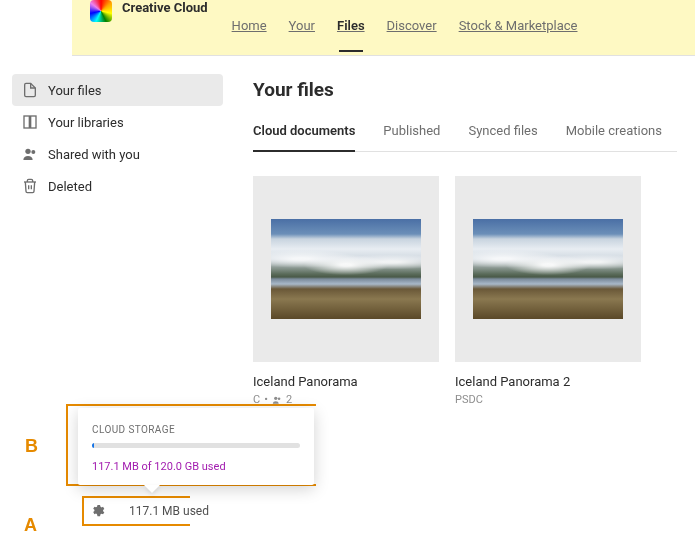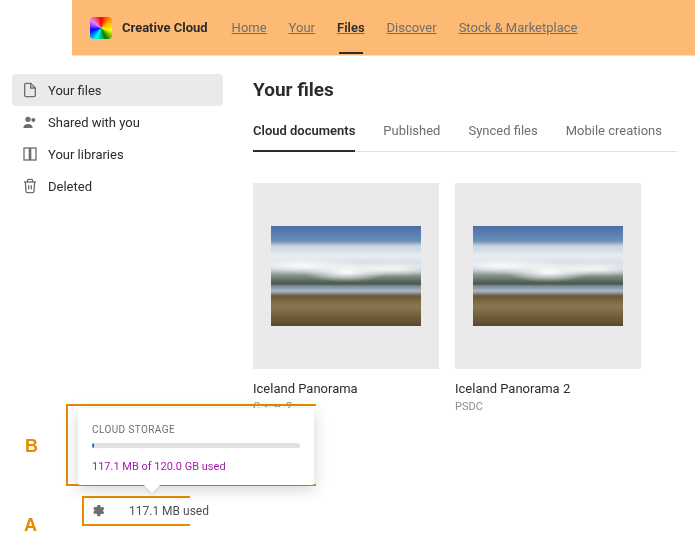--- a/index.html
+++ b/index.html
@@ -7,24 +7,24 @@
     font-family: -apple-system, BlinkMacSystemFont, "Segoe UI", Roboto, Arial, sans-serif;
     background: #fff;
     width: 695px;
     height: 538px;
     overflow: hidden;
     color: #2c2c2c;
   }
   .topbar {
     height: 56px;
     display: flex;
-    align-items: center;
+    align-items: flex-start;
     padding: 0 18px;
     border-bottom: 1px solid #e1e1e1;
-    background: #fdba74;
+    background: #fef9c3;
     position: relative;
     margin-left: 72px;
   }
   .logo {
     width: 22px; height: 22px;
     border-radius: 4px;
     background: conic-gradient(red, orange, yellow, green, cyan, blue, violet, red);
     margin-right: 10px;
   }
   .brand {
@@ -75,21 +75,21 @@
   .tabs {
     display: flex; gap: 28px;
     border-bottom: 1px solid #e1e1e1;
     font-size: 13px; color: #6e6e6e;
     margin-bottom: 24px;
   }
   .tab { padding-bottom: 12px; cursor: pointer; }
   .tab.active { color: #2c2c2c; font-weight: 600; border-bottom: 2px solid #2c2c2c; margin-bottom: -1px; }
   
   .cards { display: flex; gap: 16px; }
-  .card { width: 186px; margin-top: 7px; }
+  .card { width: 186px; }
   .thumb {
     width: 186px; height: 186px;
     background: #eaeaea;
     display: flex; align-items: center; justify-content: center;
     cursor: pointer;
   }
   .photo {
     width: 150px; height: 100px;
     background: linear-gradient(to bottom,
       #4a6fa5 0%, #6b8fb8 15%,
@@ -177,33 +177,33 @@
 <div class="content">
   <div class="sidebar">
     <div class="side-item active">
       <svg class="side-icon" viewBox="0 0 24 24" fill="none" stroke="currentColor" stroke-width="2">
           <path d="M13 2H6a2 2 0 0 0-2 2v16a2 2 0 0 0 2 2h12a2 2 0 0 0 2-2V9z"></path>
           <polyline points="13 2 13 9 20 9"></polyline>
         </svg>
       <span>Your files</span>
     </div>
     <div class="side-item">
+      <svg class="side-icon" viewBox="0 0 24 24" fill="none" stroke="currentColor" stroke-width="2">
+          <rect x="3" y="3" width="8" height="18"></rect>
+          <rect x="13" y="3" width="8" height="18"></rect>
+        </svg>
+      <span>Your libraries</span>
+    </div>
+    <div class="side-item">
       <svg class="side-icon" viewBox="0 0 24 24" fill="currentColor">
           <circle cx="9" cy="8" r="4"></circle>
           <path d="M2 21c0-4 3-6 7-6s7 2 7 6"></path>
           <circle cx="17" cy="9" r="3"></circle>
         </svg>
       <span>Shared with you</span>
-    </div>
-    <div class="side-item">
-      <svg class="side-icon" viewBox="0 0 24 24" fill="none" stroke="currentColor" stroke-width="2">
-          <rect x="3" y="3" width="8" height="18"></rect>
-          <rect x="13" y="3" width="8" height="18"></rect>
-        </svg>
-      <span>Your libraries</span>
     </div>
     <div class="side-item">
       <svg class="side-icon" viewBox="0 0 24 24" fill="none" stroke="currentColor" stroke-width="2">
           <polyline points="3 6 5 6 21 6"></polyline>
           <path d="M19 6l-1 14a2 2 0 0 1-2 2H8a2 2 0 0 1-2-2L5 6"></path>
           <path d="M10 11v6M14 11v6"></path>
           <path d="M8 6V4a2 2 0 0 1 2-2h4a2 2 0 0 1 2 2v2"></path>
         </svg>
       <span>Deleted</span>
     </div>

